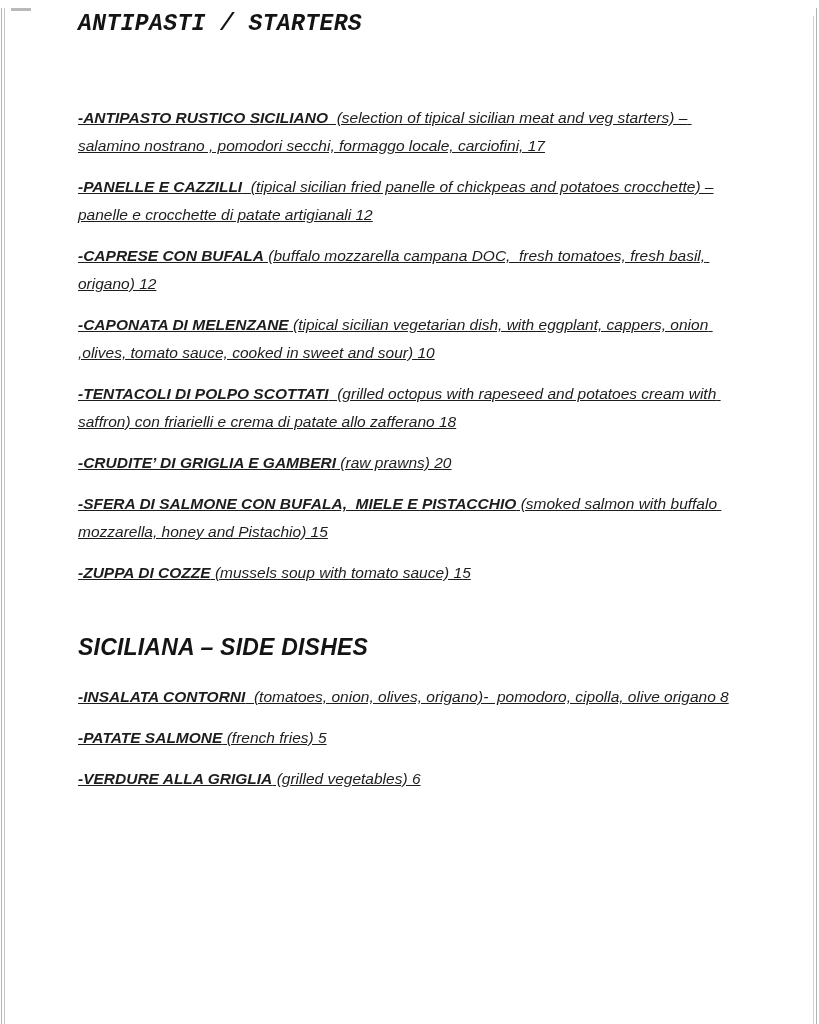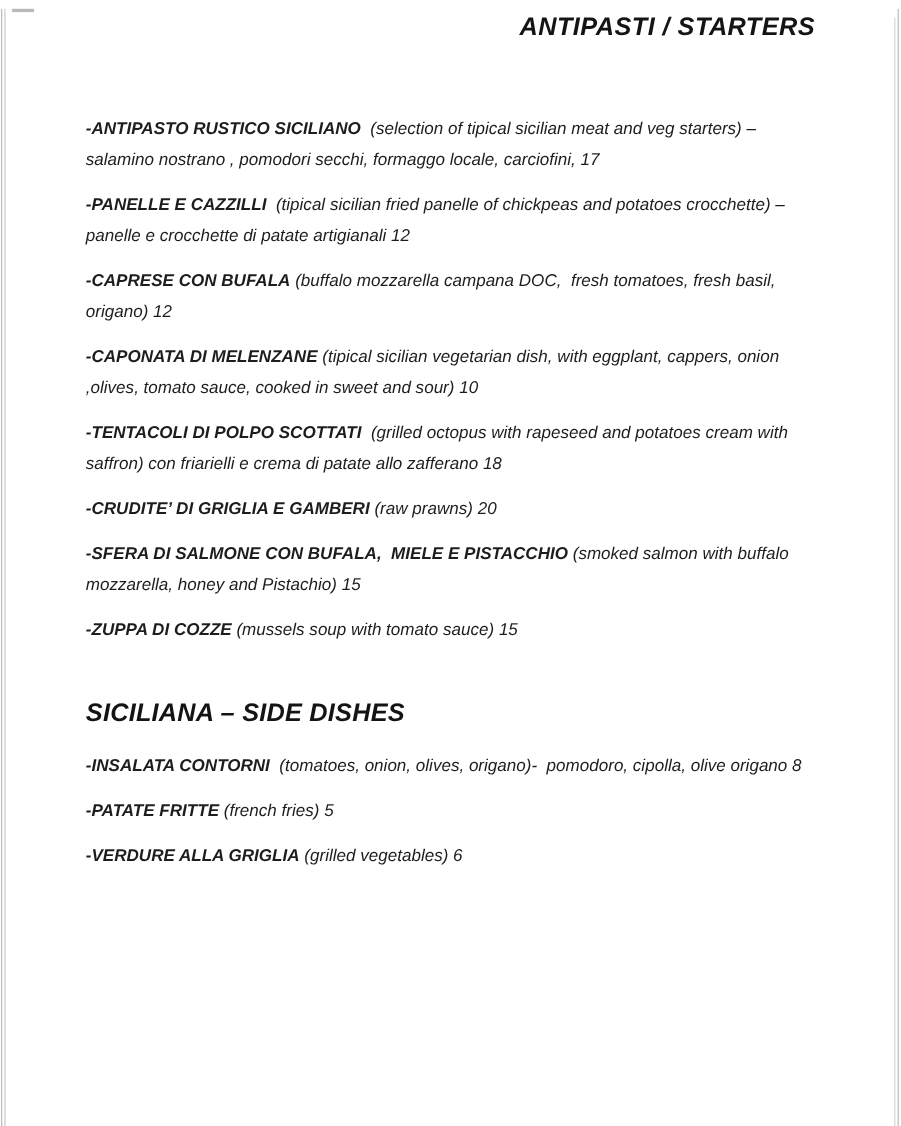--- a/index.html
+++ b/index.html
@@ -18,35 +18,37 @@
   .edge-left-1  { left: 1px;  top: 0; width: 1px; height: 1024px; }
   .edge-left-2  { left: 4px;  top: 0; width: 1px; height: 1024px; background:#c4c4c4; }
   .edge-right-1 { right: 2px; top: 0; width: 1px; height: 1024px; }
   .edge-right-2 { right: 5px; top: 8px; width: 1px; height: 1016px; background:#d2d2d2; }
   .smudge { position: absolute; left: 11px; top: 0; width: 20px; height: 3px; background:#b9b9b9; }
 
   .content { padding: 0 78px; }
 
   h1.section-title {
     font-size: 23px; line-height: 32px;
-    font-weight: 700; text-align: right;
+    font-weight: 700; text-align: left;
     margin: 8px 0 0 0; letter-spacing: 0.4px;
     color: #141414;
+    font-family: Liberation Mono, monospace;
   }
   h2.section-title {
     font-size: 23px; line-height: 32px;
     font-weight: 700; text-align: left;
     margin: 44px 0 20px 0; letter-spacing: 0.2px;
     color: #141414;
   }
   .items-first { margin-top: 64px; }
   p.item {
     font-size: 15.5px; line-height: 28px;
     margin: 0 0 13px 0;
     white-space: pre-wrap;
+    text-decoration: underline;
   }
   p.item .b { font-weight: 700; }
 </style>
 </head>
 <body>
 
 <div class="page">
   <div class="edge edge-left-1"></div>
   <div class="edge edge-left-2"></div>
   <div class="edge edge-right-1"></div>
@@ -66,18 +68,18 @@
       <p class="item"><span class="b">-TENTACOLI DI POLPO SCOTTATI</span><span>  (grilled octopus with rapeseed and potatoes cream with saffron) con friarielli e crema di patate allo zafferano 18</span></p>
       <p class="item"><span class="b">-CRUDITE’ DI GRIGLIA E GAMBERI</span><span> (raw prawns) 20</span></p>
       <p class="item"><span class="b">-SFERA DI SALMONE CON BUFALA,  MIELE E PISTACCHIO</span><span> (smoked salmon with buffalo mozzarella, honey and Pistachio) 15</span></p>
       <p class="item"><span class="b">-ZUPPA DI COZZE</span><span> (mussels soup with tomato sauce) 15</span></p>
     </div>
 
     <h2 class="section-title">SICILIANA – SIDE DISHES</h2>
 
     <div class="items">
       <p class="item"><span class="b">-INSALATA CONTORNI</span><span>  (tomatoes, onion, olives, origano)-  pomodoro, cipolla, olive origano 8</span></p>
-      <p class="item"><span class="b">-PATATE FRITTE</span><span> (french fries) 5</span></p>
+      <p class="item"><span class="b">-PATATE SALMONE</span><span> (french fries) 5</span></p>
       <p class="item"><span class="b">-VERDURE ALLA GRIGLIA</span><span> (grilled vegetables) 6</span></p>
     </div>
 
   </div>
 </div>
 
 </body></html>

